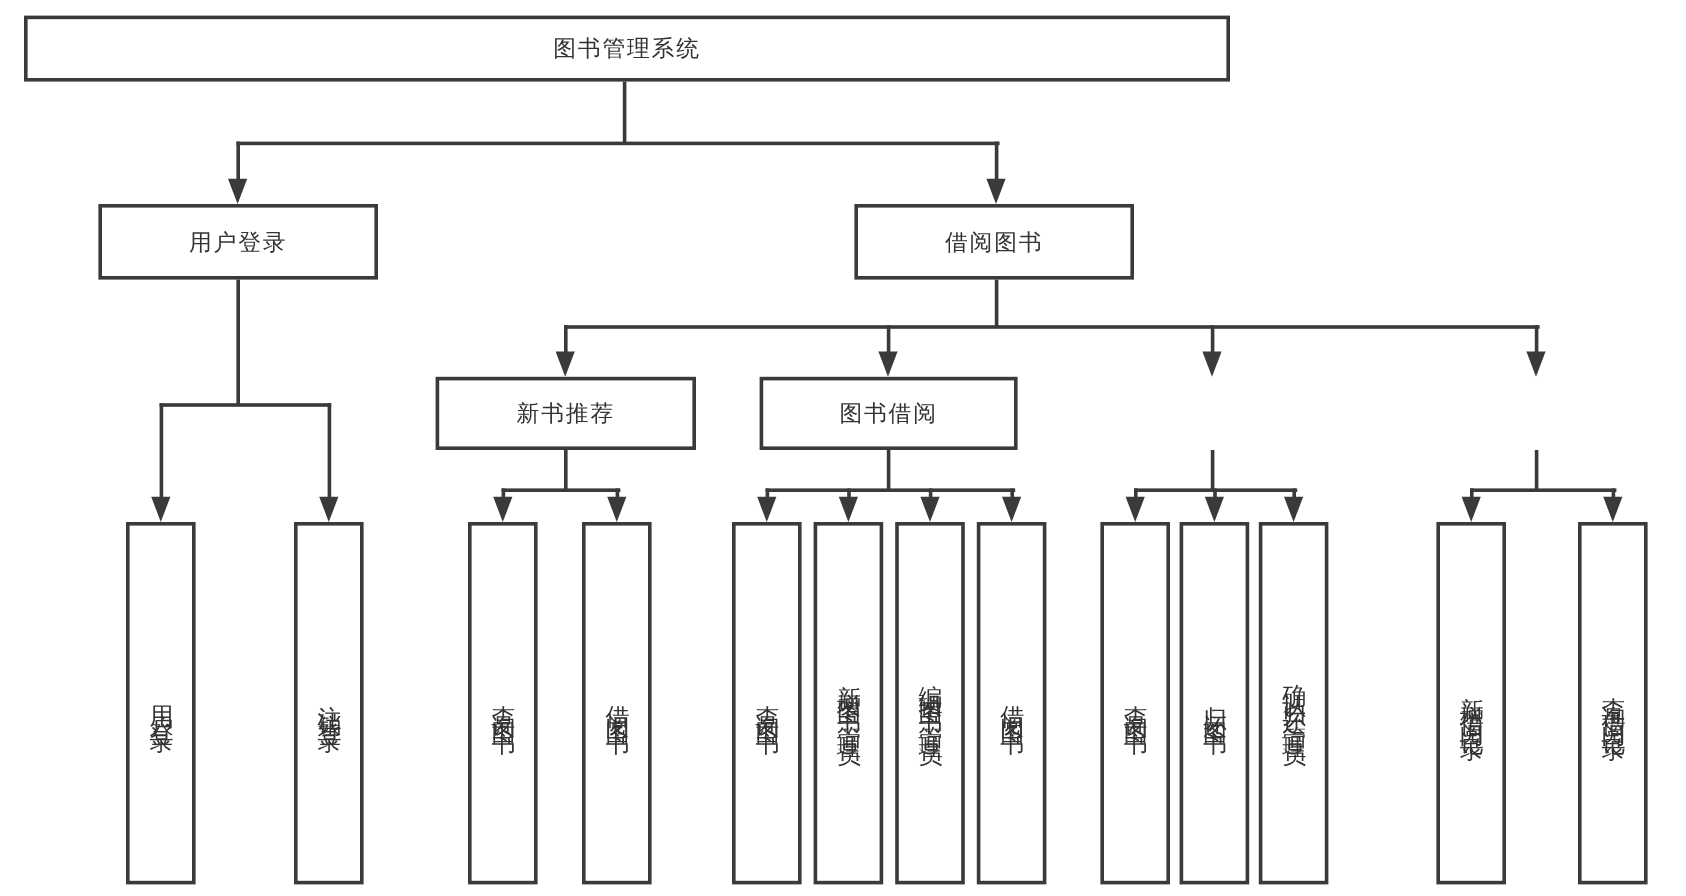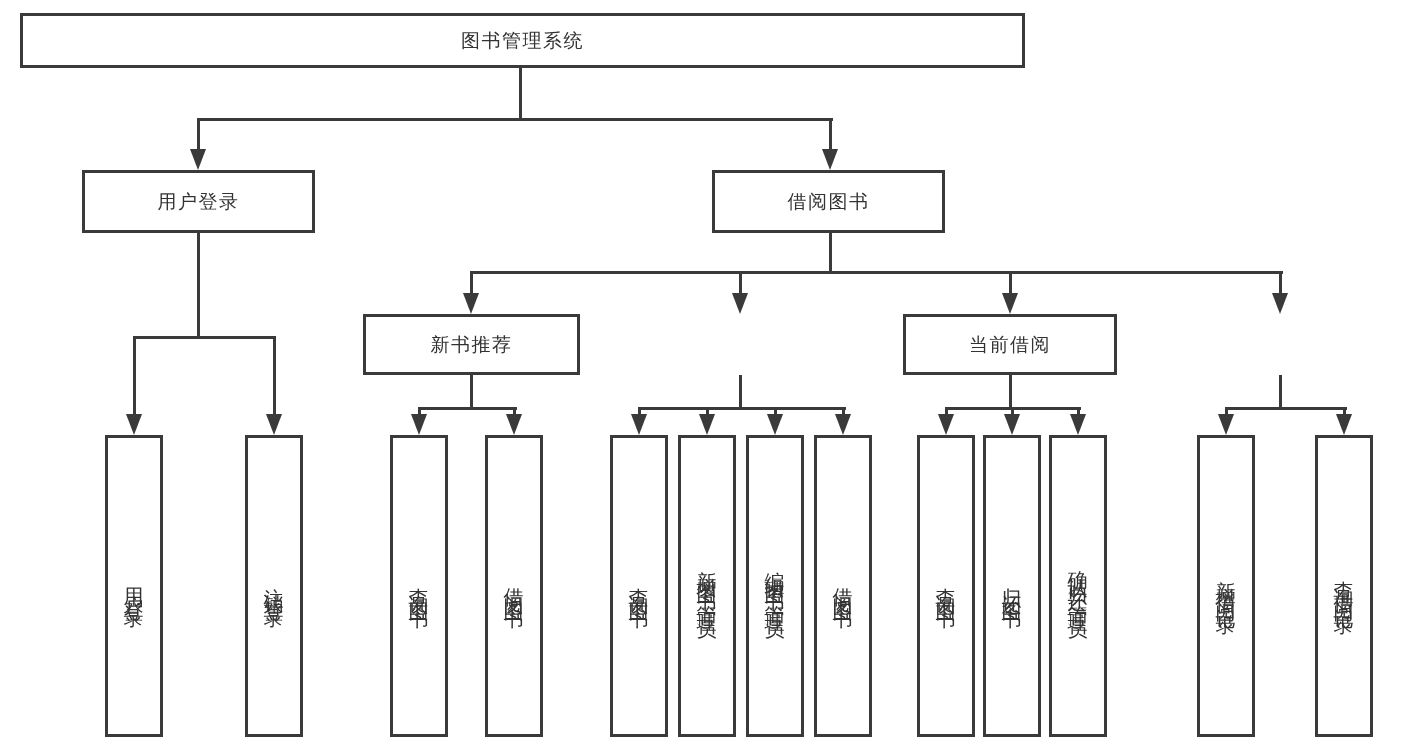--- a/index.html
+++ b/index.html
@@ -106,22 +106,22 @@
   <div class="vline" style="left:739px; top:271px; height:24px;"></div>
   <div class="ahead" style="left:732px; top:293px;"></div>
   <div class="vline" style="left:1009px; top:271px; height:24px;"></div>
   <div class="ahead" style="left:1002px; top:293px;"></div>
   <div class="vline" style="left:1279px; top:271px; height:24px;"></div>
   <div class="ahead" style="left:1272px; top:293px;"></div>
 
   <div class="hbox" style="left:363px; top:314px; width:217px; height:61px;">
     <span>新书推荐</span>
   </div>
-  <div class="hbox" style="left:903px; top:314px; width:214px; height:61px;">
-    <span>当前借阅</span>
+  <div class="hbox" style="left:633px; top:314px; width:215px; height:61px;">
+    <span>图书借阅</span>
   </div>
 
   <div class="vline" style="left:470px; top:375px; height:34px;"></div>
   <div class="hline" style="left:418px; top:407px; width:99px;"></div>
   <div class="vline" style="left:418px; top:407px; height:9px;"></div>
   <div class="ahead" style="left:411px; top:414px;"></div>
   <div class="vline" style="left:513px; top:407px; height:9px;"></div>
   <div class="ahead" style="left:506px; top:414px;"></div>
 
   <div class="vline" style="left:739px; top:375px; height:34px;"></div>

